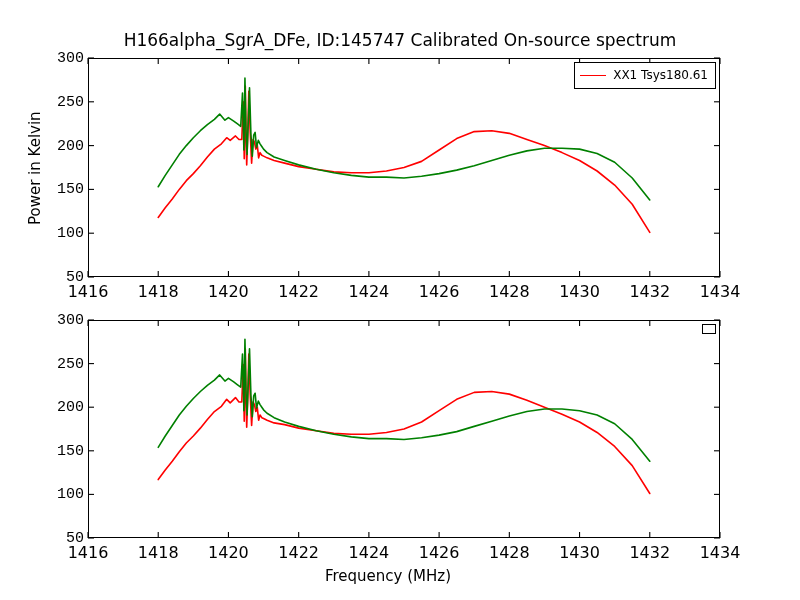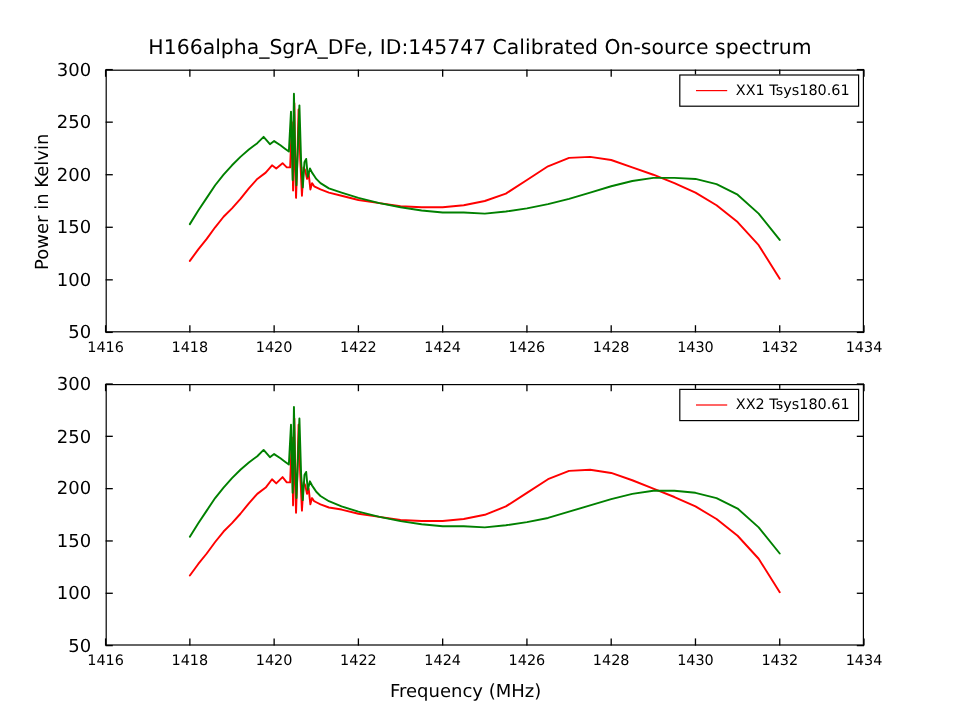--- a/index.html
+++ b/index.html
@@ -13,40 +13,40 @@
     position:absolute;left:0;top:30px;width:800px;text-align:center;
     font-size:17px;color:#000;white-space:nowrap;
   }
   .panel{position:absolute;}
   .frame{
     position:absolute;left:0;top:0;width:100%;height:100%;
     border:1.1px solid #000;box-sizing:border-box;background:transparent;
   }
   svg.plotsvg{position:absolute;left:0;top:0;overflow:visible;}
   .ytick{
-    position:absolute;right:100%;margin-right:12px;
+    position:absolute;right:100%;margin-right:4px;
     font-size:15px;color:#000;white-space:nowrap;
-    transform:translateY(-50%);text-align:right;
+    transform:translateY(-50%);text-align:right;font-family:Liberation Mono, monospace;
   }
   .xtick{
     position:absolute;top:100%;margin-top:5px;
-    font-size:12px;color:#000;white-space:nowrap;
+    font-size:16px;color:#000;white-space:nowrap;
     transform:translateX(-50%);
   }
   .ylabel{
     position:absolute;font-size:15px;color:#000;white-space:nowrap;
     transform-origin:0 0;transform:rotate(-90deg);
   }
   .xlabel{
     position:absolute;font-size:15px;color:#000;white-space:nowrap;
     transform:translateX(-50%);
   }
   .legend{
     position:absolute;border:1.1px solid #000;background:#fff;
-    padding:4px 7px 4px 13px;box-sizing:border-box;
+    padding:4px 7px 4px 5px;box-sizing:border-box;
   }
   .legrow{display:flex;align-items:center;height:17px;}
   .legswatch{width:26px;height:0;border-top:1.8px solid #000;margin-right:7px;flex:none;}
   .legtext{font-size:12px;color:#000;white-space:nowrap;line-height:17px;}
 </style>
 </head>
 <body>
 
 <div id="stage">
 
@@ -172,22 +172,18 @@
         <div class="xtick" style="left: 140.444px;">1420</div>
         <div class="xtick" style="left: 210.667px;">1422</div>
         <div class="xtick" style="left: 280.889px;">1424</div>
         <div class="xtick" style="left: 351.111px;">1426</div>
         <div class="xtick" style="left: 421.333px;">1428</div>
         <div class="xtick" style="left: 491.556px;">1430</div>
         <div class="xtick" style="left: 561.778px;">1432</div>
         <div class="xtick" style="left: 632px;">1434</div>
       </div>
     <div class="legend" id="legend-bottom" style="right:4px;top:4px;">
-        <div class="legrow">
-          <span class="legswatch" style="border-top-color: rgb(255, 0, 0);"></span>
-          <span class="legtext">XX2 Tsys180.61</span>
-        </div>
       </div>
   </div>
 
   <div class="xlabel" style="left:388px;top:567px;">Frequency (MHz)</div>
 
 </div>
 
 </body></html>

